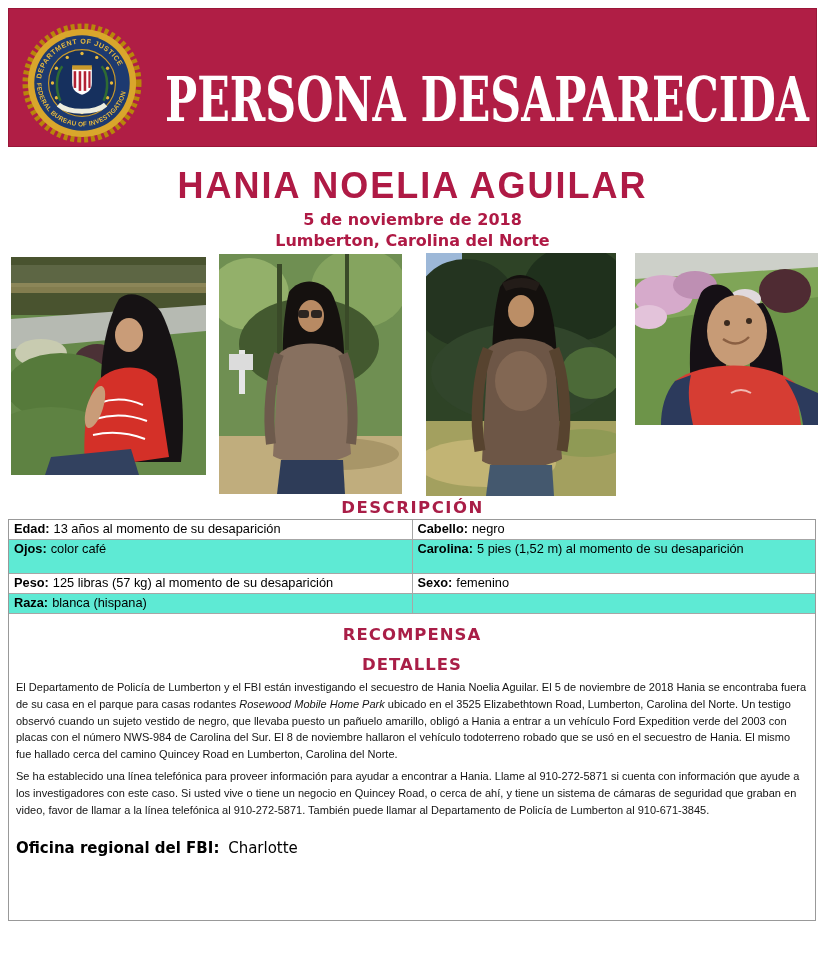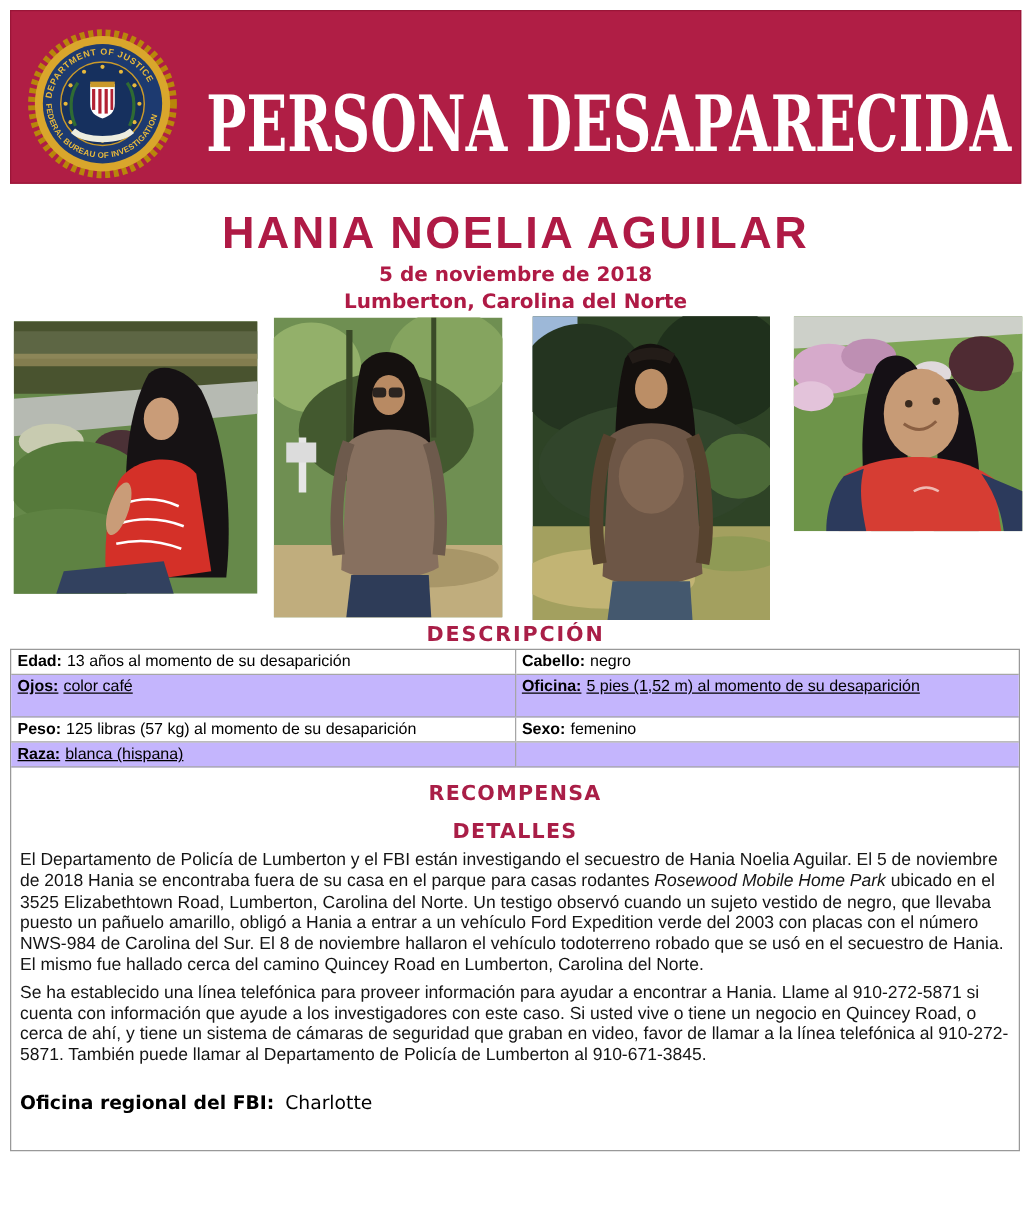--- a/index.html
+++ b/index.html
@@ -44,27 +44,27 @@
     position:absolute;left:8px;top:519px;width:808px;height:402px;
     border:1px solid #999999;background:#ffffff;box-sizing:border-box;
   }
   .desc-table{width:100%;border-collapse:collapse;table-layout:fixed;
     font-family:"Liberation Sans",sans-serif;font-size:12.8px;color:#000;}
   .desc-table td{
     padding:1px 5px 2px 5px;vertical-align:top;border-bottom:1px solid #a6a6a6;
     line-height:16px;
   }
   .desc-table td.rcell{border-left:1px solid #a6a6a6;}
-  .desc-table tr.gray td{background:#c4b5fd;text-decoration:underline;}
+  .desc-table tr.gray td{background:#5eead4;}
   .desc-table tr.tall td{height:30px;}
   .desc-table b{margin-right:4px;}
   .box-inner{padding:0 5px;}
   .box-inner .sec-heading{margin:11px 0 2px 0;letter-spacing:1px;}
   .para{
-    margin:5px 2px 0 2px;font-size:14px;line-height:16.8px;color:#141414;
+    margin:5px 2px 0 2px;font-size:11px;line-height:16.8px;color:#141414;
     text-align:left;
   }
   .para.bold{font-weight:bold;font-size:13.2px;}
   .para .ital{font-style:italic;}
   .office-line{
     margin:22px 2px 0 2px;font-family:"DejaVu Sans","Liberation Sans",sans-serif;
     font-size:15px;line-height:16px;color:#000;
   }
   .office-line b{margin-right:4px;}
 </style>
@@ -214,21 +214,21 @@
   <div class="content-box">
 
     <table class="desc-table">
       <tbody>
           <tr>
         <td><b>Edad:</b><span>13 años al momento de su desaparición</span></td>
         <td class="rcell"><b>Cabello:</b><span>negro</span></td>
       </tr>
       <tr class="gray tall">
         <td><b>Ojos:</b><span>color café</span></td>
-        <td class="rcell"><b>Oficina:</b><span>5 pies (1,52 m) al momento de su desaparición</span></td>
+        <td class="rcell"><b>Carolina:</b><span>5 pies (1,52 m) al momento de su desaparición</span></td>
       </tr>
       <tr>
         <td><b>Peso:</b><span>125 libras (57 kg) al momento de su desaparición</span></td>
         <td class="rcell"><b>Sexo:</b><span>femenino</span></td>
       </tr>
       <tr class="gray">
         <td><b>Raza:</b><span>blanca (hispana)</span></td>
         <td class="rcell"><b></b><span></span></td>
       </tr>
     </tbody>

